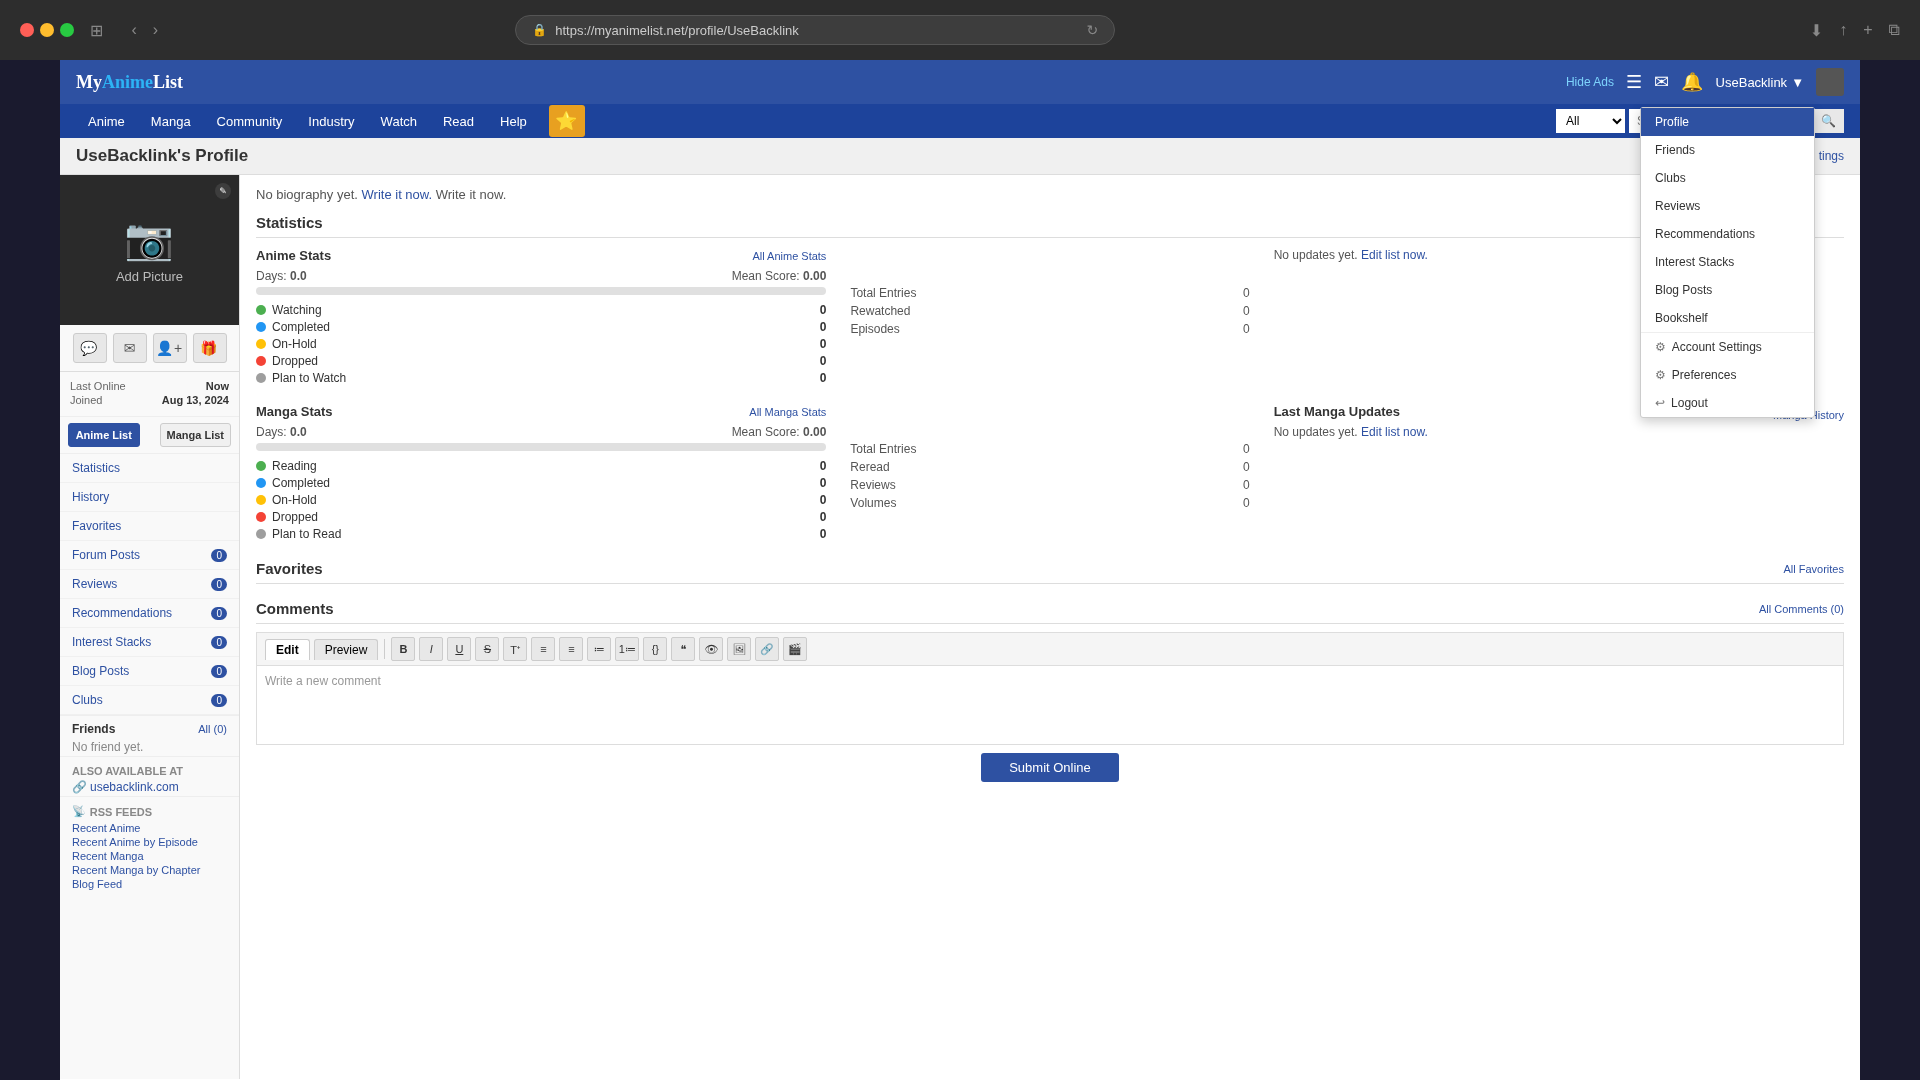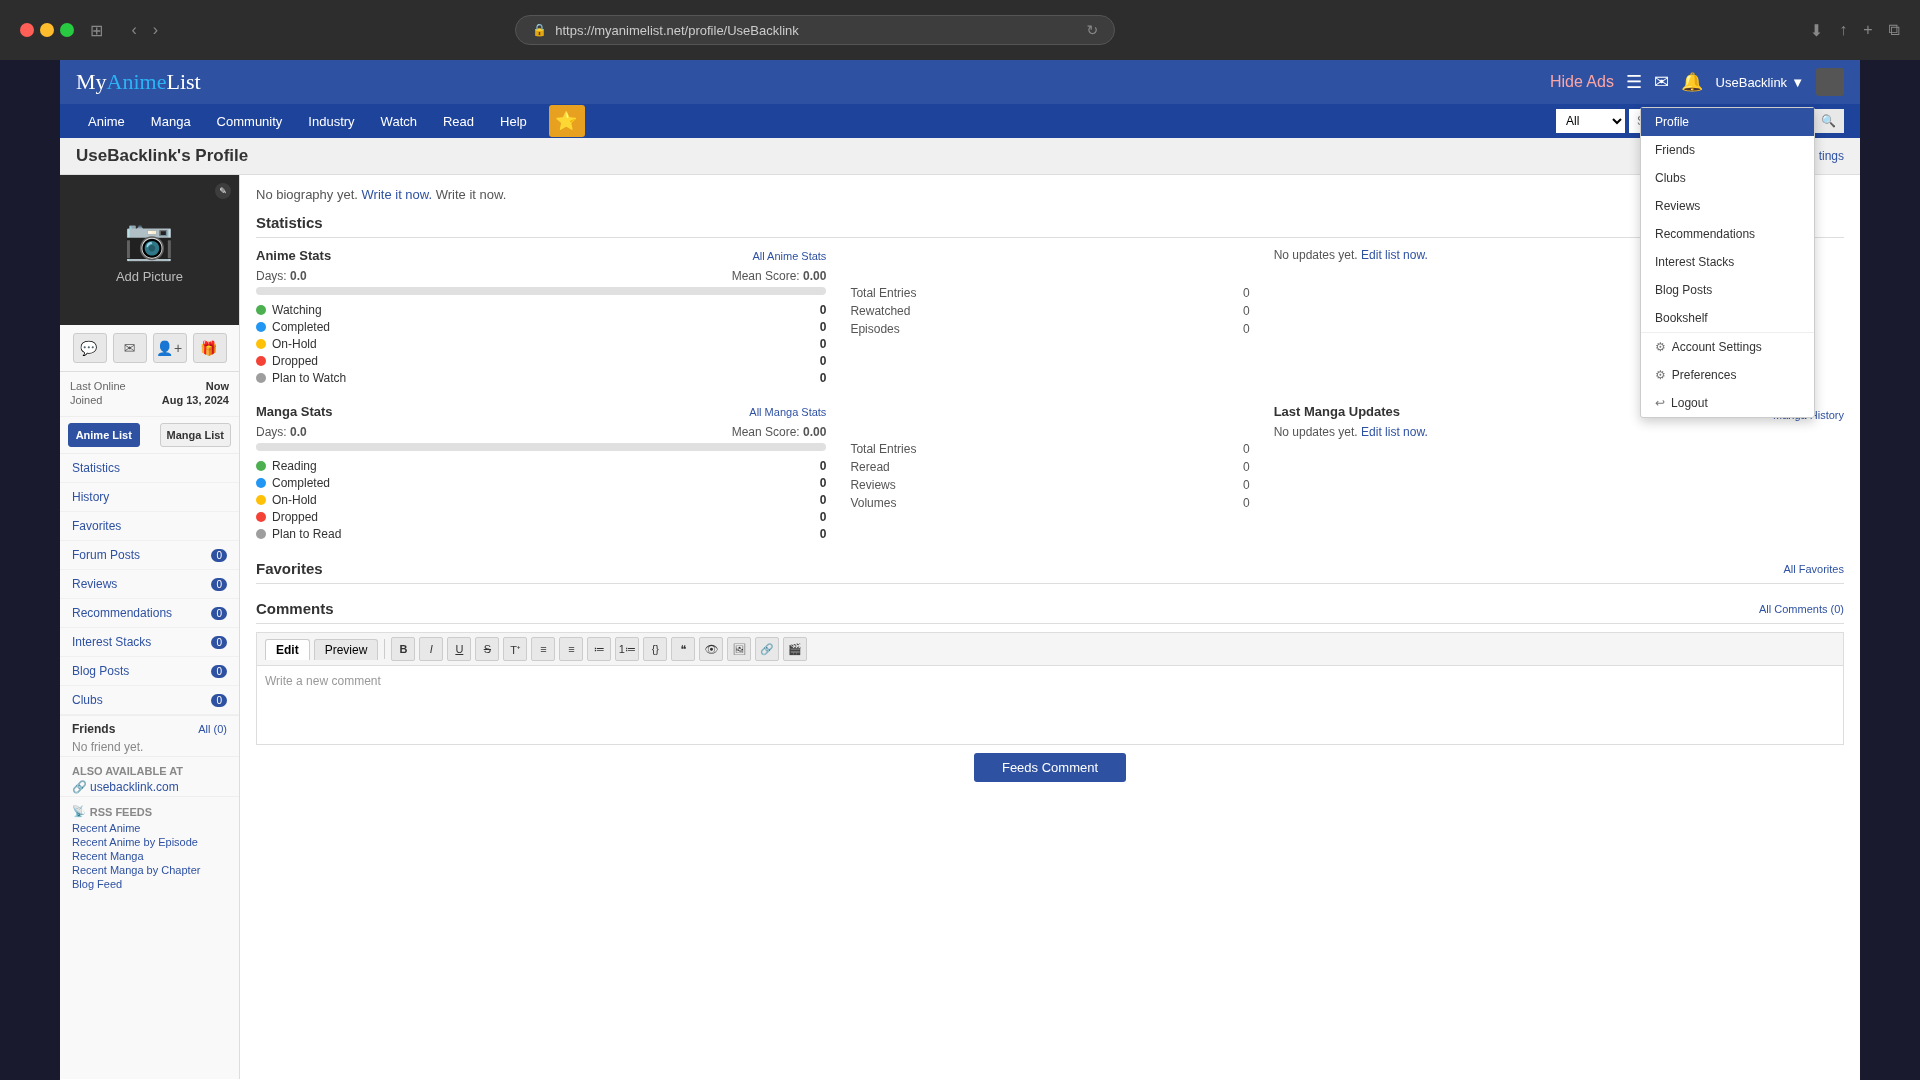--- a/index.html
+++ b/index.html
@@ -67,32 +67,32 @@
     .top-bar {
       background: #2e51a2;
       display: flex;
       align-items: center;
       padding: 0 16px;
       height: 44px;
       gap: 16px;
     }
     .logo {
       color: #fff;
-      font-size: 22px;
-      font-weight: normal;
+      font-size: 18px;
+      font-weight: bold;
       font-family: Georgia, serif;
     }
     .logo span { color: #2db3f5; }
     .top-bar-right {
       margin-left: auto;
       display: flex;
       align-items: center;
       gap: 12px;
     }
-    .hide-ads { color: #fca5a5; font-size: 16px; cursor: pointer; }
+    .hide-ads { color: #7dd3fc; font-size: 12px; cursor: pointer; }
     .top-icon { color: #fff; font-size: 18px; cursor: pointer; }
     .username-btn {
       color: #fff;
       font-size: 13px;
       cursor: pointer;
       display: flex;
       align-items: center;
       gap: 4px;
     }
     .user-avatar {
@@ -739,21 +739,21 @@
           </div>
 
           <div style="flex:1;">
             <div class="updates-empty">
               <span>No updates yet.</span>
               <a class="updates-link">Edit list now.</a>
             </div>
           </div>
         </div>
 
-        <div style="display:flex;gap:24px;">
+        <div style="display:flex;gap:24px;justify-content:flex-end;">
 
           <div style="flex:1;">
             <div class="stats-block-header">
               <span class="stats-block-title">Manga Stats</span>
               <span class="stats-block-link">All Manga Stats</span>
             </div>
             <div class="stats-days-row">
               <span>Days: <strong>0.0</strong></span>
               <span>Mean Score: <strong>0.00</strong></span>
             </div>
@@ -857,21 +857,21 @@
           <button class="editor-btn">🖼</button>
           <button class="editor-btn">🔗</button>
           <button class="editor-btn">🎬</button>
         </div>
 
         <div class="editor-body">
           <span style="color:#999;">Write a new comment</span>
         </div>
 
         <div class="submit-btn-row">
-          <button class="submit-btn">Feeds Comment</button>
+          <button class="submit-btn">Submit Online</button>
         </div>
       </div>
 
     </div>
   </div>
 
   <div class="dropdown-overlay">
     <div class="user-dropdown">
       <div class="dropdown-item active">
         <span>Profile</span>

